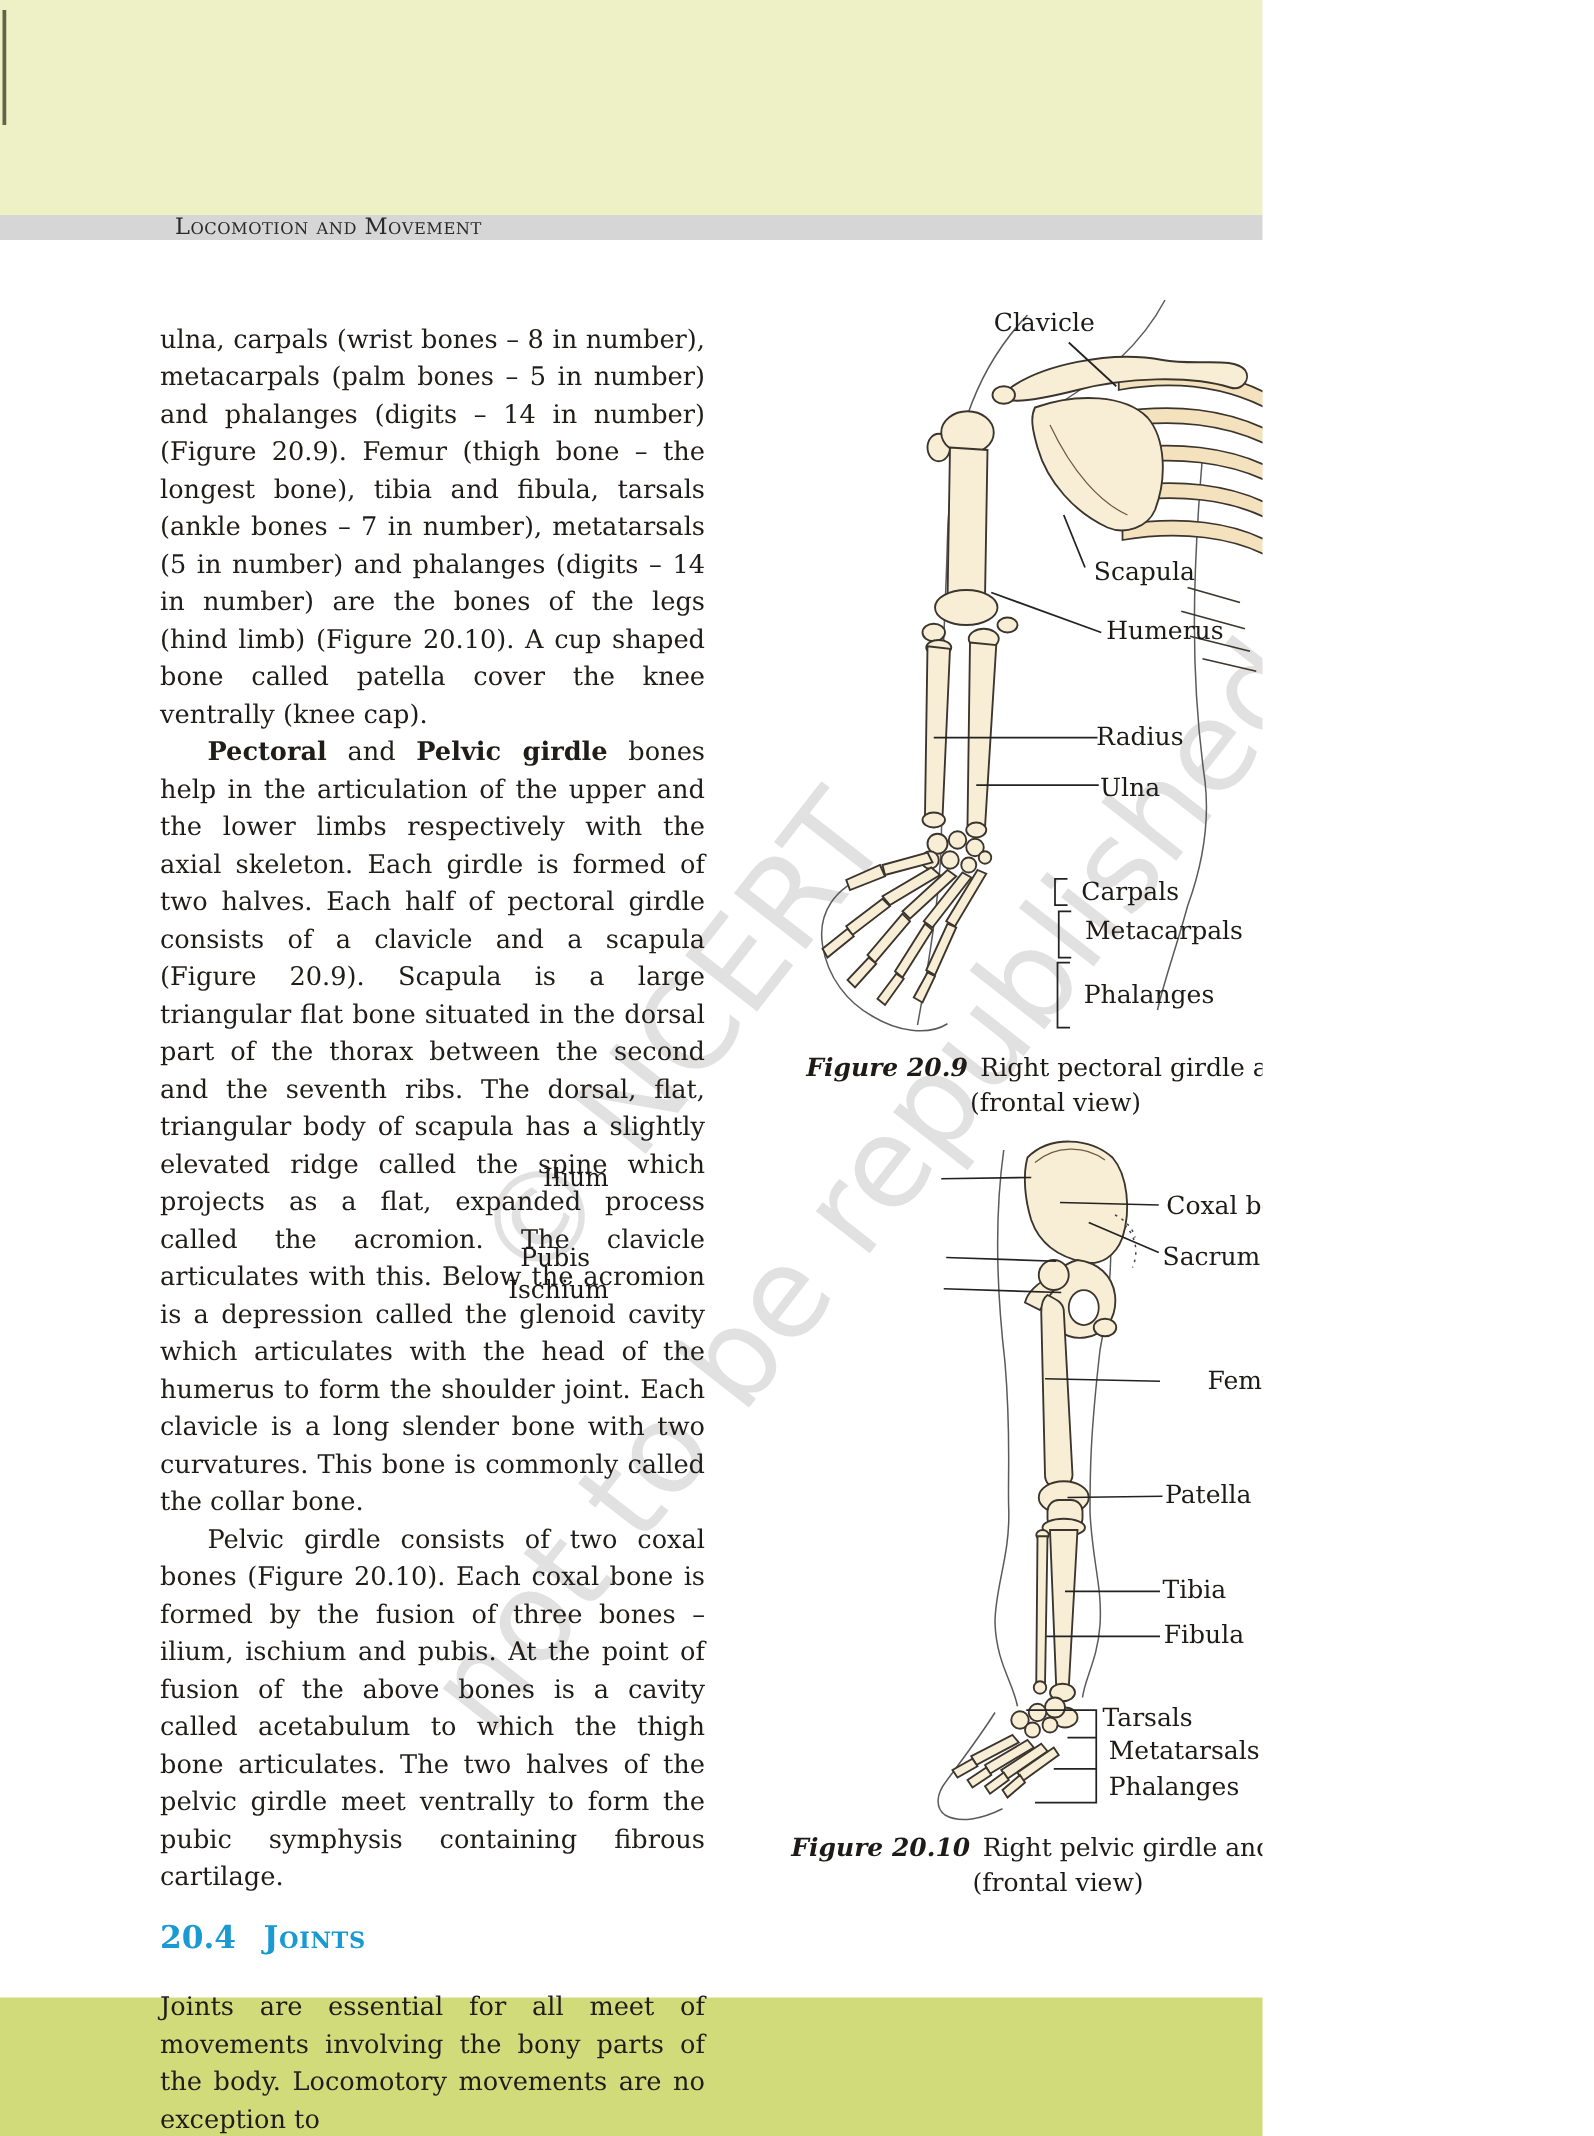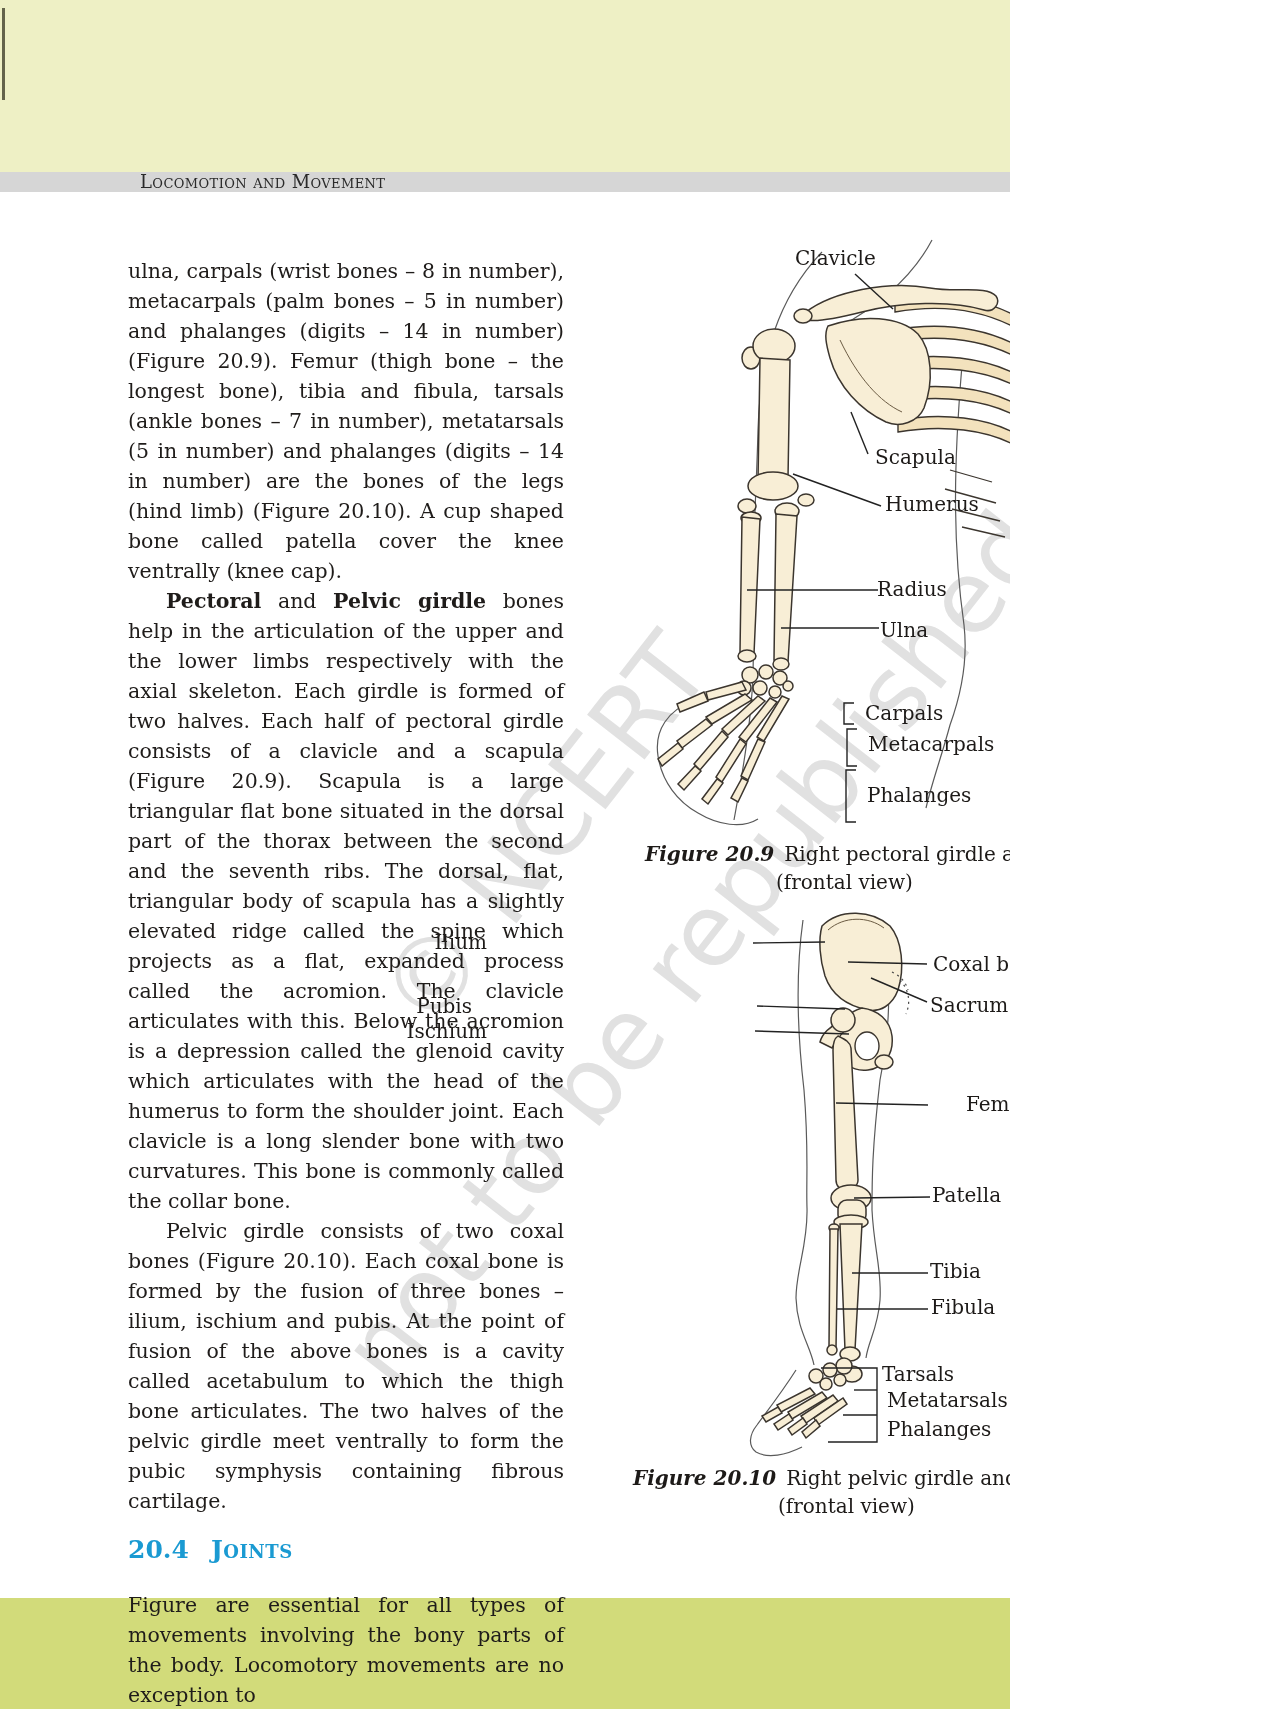--- a/index.html
+++ b/index.html
@@ -262,19 +262,19 @@
     <b>Figure 20.10</b><span>Right pelvic girdle and lower limb bones (frontal view)</span>
   </div>
 
   <div class="article">
     <p>ulna, carpals (wrist bones – 8 in number), metacarpals (palm bones – 5 in number) and phalanges (digits – 14 in number) (Figure 20.9). Femur (thigh bone – the longest bone), tibia and fibula, tarsals (ankle bones – 7 in number), metatarsals (5 in number) and phalanges (digits – 14 in number) are the bones of the legs (hind limb) (Figure 20.10). A cup shaped bone called patella cover the knee ventrally (knee cap).</p>
     <p class="indent"><b>Pectoral</b><span> and </span><b>Pelvic girdle</b><span> bones help in the articulation of the upper and the lower limbs respectively with the axial skeleton. Each girdle is formed of two halves. Each half of pectoral girdle consists of a clavicle and a scapula (Figure 20.9). Scapula is a large triangular flat bone situated in the dorsal part of the thorax between the second and the seventh ribs. The dorsal, flat, triangular body of scapula has a slightly elevated ridge called the spine which projects as a flat, expanded process called the acromion. The clavicle articulates with this. Below the acromion is a depression called the glenoid cavity which articulates with the head of the humerus to form the shoulder joint. Each clavicle is a long slender bone with two curvatures. This bone is commonly called the collar bone.</span></p>
     <p class="indent">Pelvic girdle consists of two coxal bones (Figure 20.10). Each coxal bone is formed by the fusion of three bones – ilium, ischium and pubis. At the point of fusion of the above bones is a cavity called acetabulum to which the thigh bone articulates. The two halves of the pelvic girdle meet ventrally to form the pubic symphysis containing fibrous cartilage.</p>
     <p class="section-heading">
       <span class="sh-num">20.4</span><span class="sh-title">Joints</span>
     </p>
-    <p>Figure are essential for all types of movements involving the bony parts of the body. Locomotory movements are no exception to</p>
+    <p>Joints are essential for all meet of movements involving the bony parts of the body. Locomotory movements are no exception to</p>
   </div>
 
   <div class="bottom-band"></div>
   <div class="scan-line"></div>
 
 </div>
 
 </body></html>

